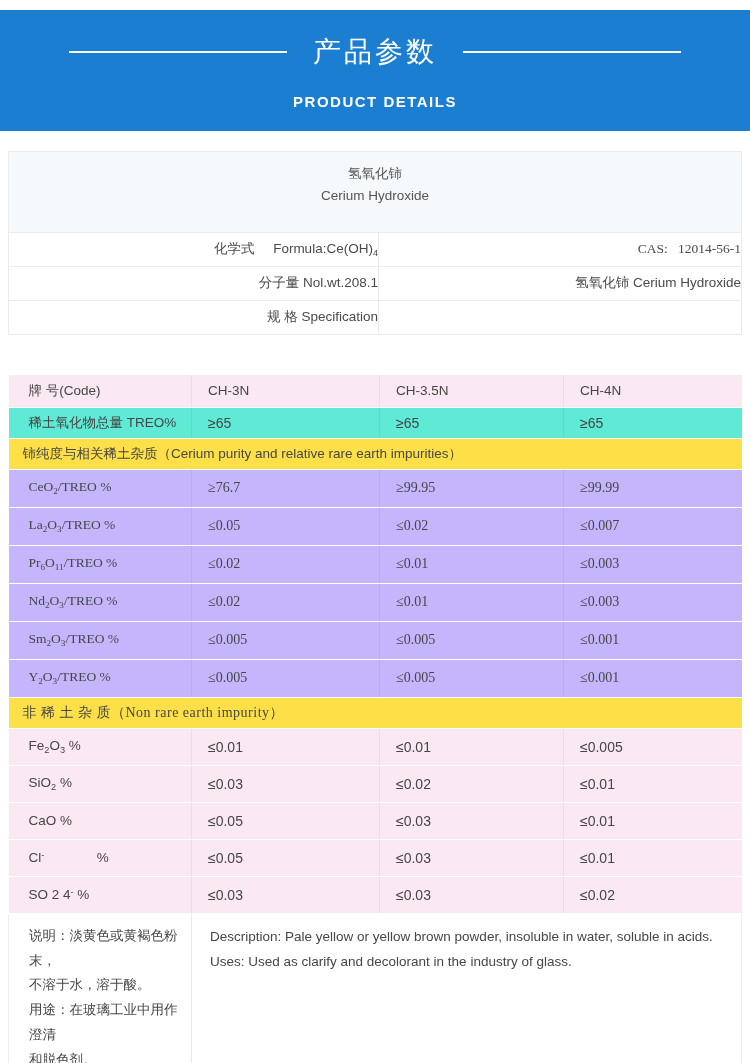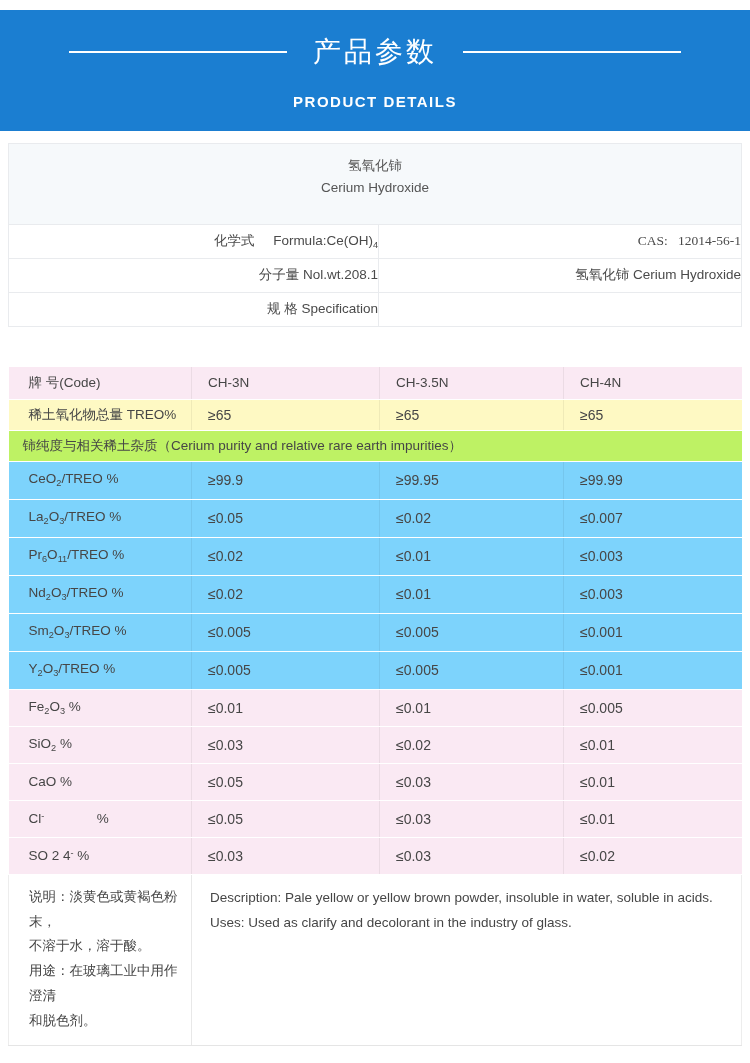--- a/index.html
+++ b/index.html
@@ -7,40 +7,40 @@
   .page{width:750px;min-height:1063px;box-sizing:border-box;padding-top:10px;}
 
   
   .banner{height:121px;background:#1b7ed1;color:#fff;text-align:center;box-sizing:border-box;padding-top:22px;}
   .banner-title-row{display:flex;align-items:center;justify-content:center;}
   .banner-line{width:218px;height:2px;background:#fff;flex:0 0 auto;}
   .banner-title{font-size:28px;font-weight:400;letter-spacing:3px;margin:0 26px;line-height:1.4;}
   .banner-sub{margin-top:22px;font-size:15px;font-weight:600;letter-spacing:1.5px;}
 
   
-  .info-table{width:734px;margin:12px 8px 0;border-collapse:collapse;table-layout:fixed;
+  .info-table{width:734px;margin:20px 8px 0;border-collapse:collapse;table-layout:fixed;
               border:1px solid #e9ebee;font-size:13.5px;}
   .info-head{background:#f6f9fb;text-align:center;padding:11px 0 24px;line-height:1.65;color:#555;}
   .info-table td.cell{height:33px;padding:0 0 0 20px;border-top:1px solid #e9ebee;white-space:pre-wrap;color:#4a4a4a;text-align:right;}
   .info-table td.cell.second{border-left:1px solid #e9ebee;}
   .serif{font-family:"Liberation Serif","DejaVu Serif",serif;font-size:13.5px;}
 
   
   .spec-table{width:734px;margin:40px 8px 0;border-collapse:collapse;table-layout:fixed;font-size:13.5px;}
   .spec-table th{background:#fae9f3;height:32px;font-weight:400;text-align:left;padding:0 0 0 16px;color:#464646;
                  border-right:1px solid rgba(0,0,0,0.06);border-bottom:1px solid #fff;}
   .spec-table th:first-child{padding-left:20px;}
   .spec-table th:last-child,.spec-table td:last-child{border-right:none;}
   .spec-table td{border-right:1px solid rgba(0,0,0,0.06);border-bottom:1px solid #fff;color:#464646;}
   .spec-table td.lbl{padding:0 4px 0 20px;white-space:pre-wrap;}
   .spec-table td.val{padding:0 4px 0 16px;font-size:14px;}
-  tr.cream td{background:#fef9c3;height:30px;}
-  tr.cyan td{background:#7dd3fc;height:37px;}
+  tr.cream td{background:#5eead4;height:30px;}
+  tr.cyan td{background:#c4b5fd;height:37px;font-family:Liberation Serif, serif;}
   tr.pink td{background:#fae9f3;height:36px;}
-  tr.section td{background:#bef264;height:30px;padding:0 0 0 14px;white-space:pre-wrap;}
+  tr.section td{background:#fde047;height:30px;padding:0 0 0 14px;white-space:pre-wrap;}
   tr.section.serif-row td{font-family:"Liberation Serif","DejaVu Serif",serif;font-size:14px;letter-spacing:0.5px;}
   sub{font-size:0.68em;vertical-align:-0.35em;}
   sup{font-size:0.68em;vertical-align:0.45em;}
 
   
   tr.notes td{background:#fff;height:160px;vertical-align:top;border-bottom:1px solid #e5e5e5;border-top:1px solid #f0e4ec;}
   tr.notes td.notes-cn{border-left:1px solid #ededed;border-right:1px solid #e8e8e8;
                        padding:10px 8px 0 20px;white-space:pre-line;line-height:1.85;font-size:13.5px;}
   tr.notes td.notes-en{border-right:1px solid #ededed;padding:10px 6px 0 18px;white-space:pre-line;line-height:1.9;font-size:13.5px;}
 </style>
@@ -107,21 +107,21 @@
           <td class="lbl">稀土氧化物总量 TREO%</td>
           <td class="val">≥65</td>
           <td class="val">≥65</td>
           <td class="val">≥65</td>
         </tr>
         <tr class="section">
           <td colspan="4">铈纯度与相关稀土杂质（Cerium purity and relative rare earth impurities）</td>
         </tr>
         <tr class="cyan">
           <td class="lbl">CeO<sub>2</sub>/TREO %</td>
-          <td class="val">≥99.9</td>
+          <td class="val">≥76.7</td>
           <td class="val">≥99.95</td>
           <td class="val">≥99.99</td>
         </tr>
         <tr class="cyan">
           <td class="lbl">La<sub>2</sub>O<sub>3</sub>/TREO %</td>
           <td class="val">≤0.05</td>
           <td class="val">≤0.02</td>
           <td class="val">≤0.007</td>
         </tr>
         <tr class="cyan">
@@ -140,20 +140,23 @@
           <td class="lbl">Sm<sub>2</sub>O<sub>3</sub>/TREO %</td>
           <td class="val">≤0.005</td>
           <td class="val">≤0.005</td>
           <td class="val">≤0.001</td>
         </tr>
         <tr class="cyan">
           <td class="lbl">Y<sub>2</sub>O<sub>3</sub>/TREO %</td>
           <td class="val">≤0.005</td>
           <td class="val">≤0.005</td>
           <td class="val">≤0.001</td>
+        </tr>
+        <tr class="section serif-row">
+          <td colspan="4">非 稀 土 杂 质（Non rare earth impurity）</td>
         </tr>
         <tr class="pink">
           <td class="lbl">Fe<sub>2</sub>O<sub>3</sub> %</td>
           <td class="val">≤0.01</td>
           <td class="val">≤0.01</td>
           <td class="val">≤0.005</td>
         </tr>
         <tr class="pink">
           <td class="lbl">SiO<sub>2</sub> %</td>
           <td class="val">≤0.03</td>

